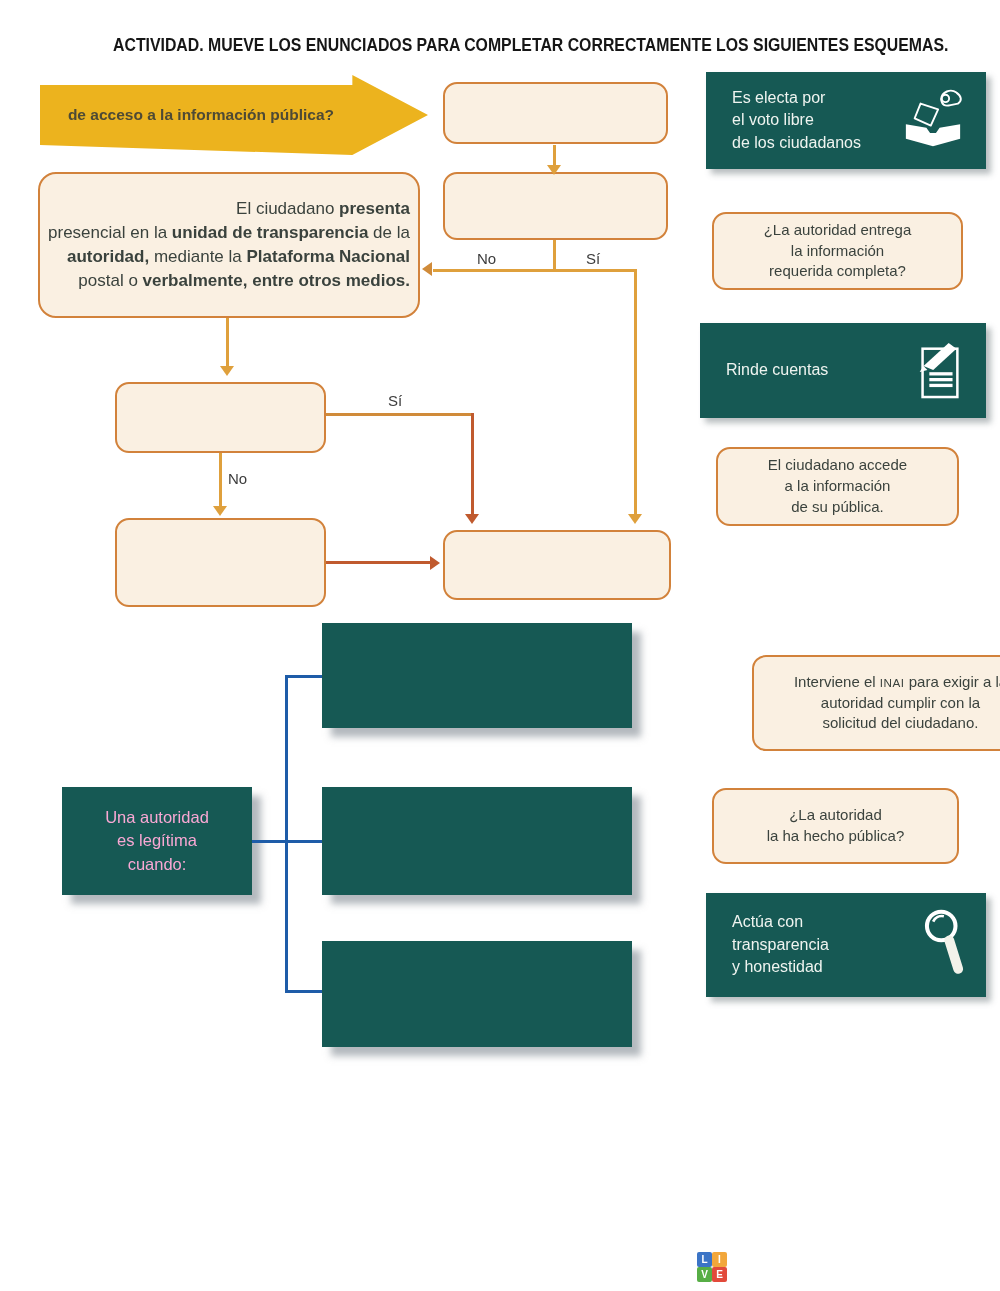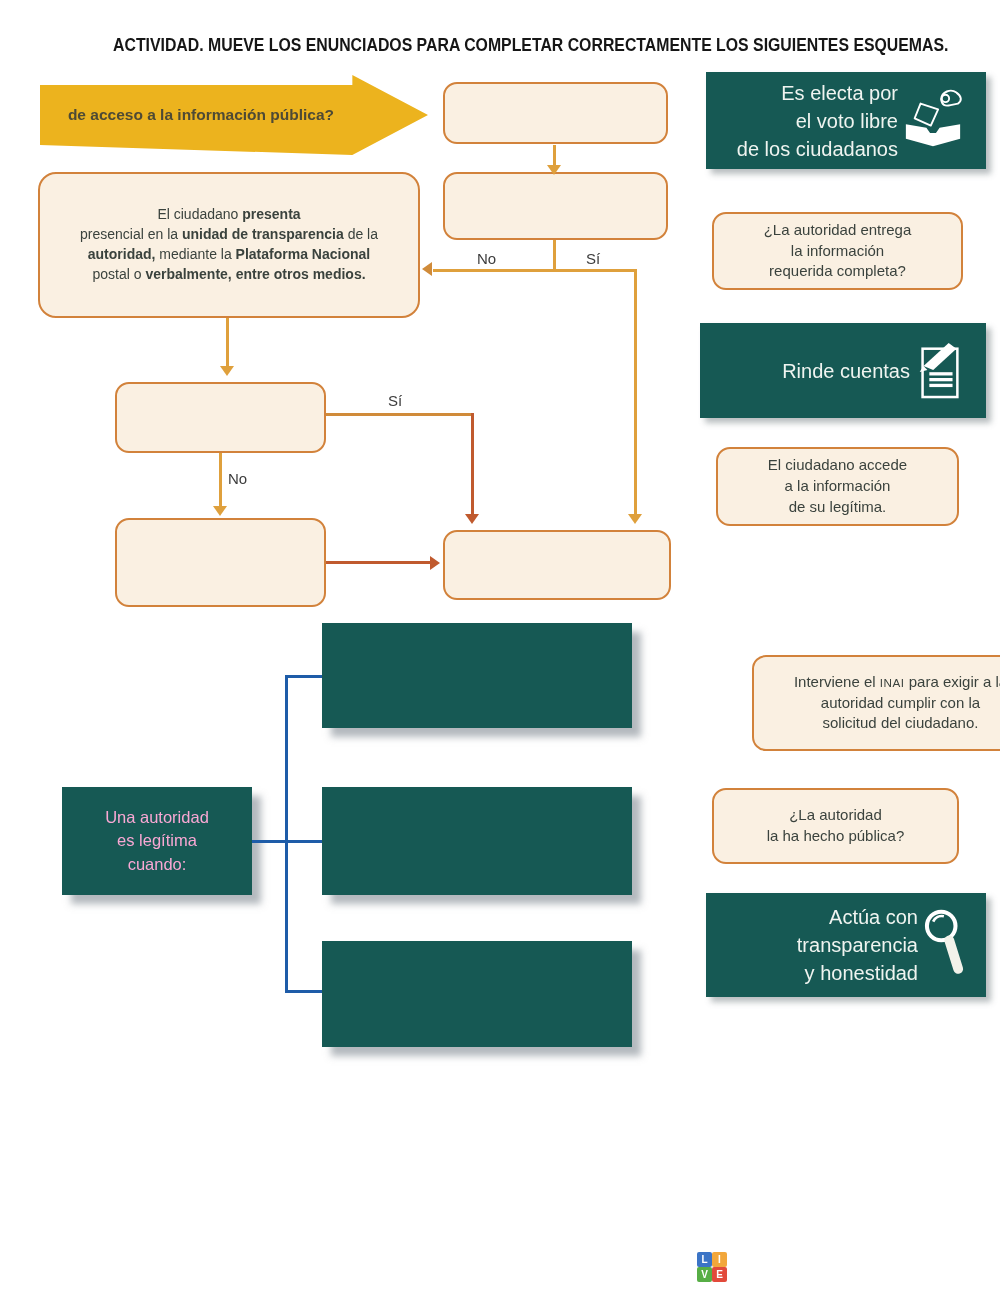--- a/index.html
+++ b/index.html
@@ -17,38 +17,38 @@
            display:flex;align-items:center;}
   .q-arrow .txt{width:322px;text-align:center;font-size:15.5px;font-weight:bold;
                 color:#4e4a35;line-height:1.35;}
 
   
   .flowbox{position:absolute;background:var(--cream);border:2px solid var(--cream_border);
            border-radius:14px;box-sizing:border-box;}
   .reqbox{position:absolute;left:38px;top:172px;width:382px;height:146px;background:var(--cream);
           border:2px solid var(--cream_border);border-radius:18px;box-sizing:border-box;
           display:flex;align-items:center;justify-content:center;}
-  .reqbox .txt{text-align:center;font-size:14px;line-height:1.42;color:#3a423d;}
+  .reqbox .txt{text-align:right;font-size:17px;line-height:1.42;color:#3a423d;}
   .b{font-weight:bold;}
 
   
   .line{position:absolute;}
   .vl{width:3px;} .hl{height:3px;}
   .gold{background:var(--golden);} .gold2{background:var(--golden2);} .rust{background:var(--rust);}
   .ah{position:absolute;width:0;height:0;}
   .ah-down-gold{border-left:7px solid transparent;border-right:7px solid transparent;border-top:10px solid var(--golden);}
   .ah-down-rust{border-left:7px solid transparent;border-right:7px solid transparent;border-top:10px solid var(--rust);}
   .ah-left-gold{border-top:7px solid transparent;border-bottom:7px solid transparent;border-right:10px solid var(--golden2);}
   .ah-right-rust{border-top:7px solid transparent;border-bottom:7px solid transparent;border-left:10px solid var(--rust);}
   .flabel{position:absolute;font-size:15px;color:#3c3c3c;}
 
   
   .teal-card{position:absolute;background:var(--teal);color:#eff4f0;display:flex;align-items:center;
              box-shadow:5px 5px 6px rgba(100,110,115,.45);}
-  .teal-card .txt{flex:1;padding-left:14px;font-size:20px;line-height:1.4;text-align:right;}
+  .teal-card .txt{flex:1;padding-left:26px;font-size:16px;line-height:1.4;}
   .teal-card .icon{flex:0 0 auto;margin-right:18px;}
   .cream-card{position:absolute;background:var(--cream);border:2px solid var(--cream_border);
               border-radius:14px;box-sizing:border-box;display:flex;align-items:center;justify-content:center;}
   .cream-card .txt{text-align:center;font-size:15px;line-height:1.38;color:#3a423d;}
   .acronym{font-size:0.78em;letter-spacing:0.5px;}
 
   
   .legit-box{position:absolute;left:62px;top:787px;width:190px;height:108px;background:var(--teal);
              color:#f9a8d4;display:flex;align-items:center;justify-content:center;text-align:center;
              font-size:16.5px;line-height:1.42;box-shadow:9px 9px 7px rgba(105,115,125,.5);}
@@ -154,21 +154,21 @@
         <line x1="20" y1="50" x2="44" y2="50" stroke="#ffffff" stroke-width="3.4"></line>
         <line x1="20" y1="56" x2="44" y2="56" stroke="#ffffff" stroke-width="3.4"></line>
       </svg>
     </div>
   </div>
 
   <div class="cream-card" style="left:716px;top:447px;width:243px;height:79px;">
     <div class="txt">
         <div>El ciudadano accede</div>
         <div>a la información</div>
-        <div>de su legítima.</div>
+        <div>de su pública.</div>
       </div>
   </div>
 
 
   <div class="cream-card" style="left:712px;top:655px;width:297px;height:96px;margin-left:40px;">
     <div class="txt" style="max-width:214px;"><span>Interviene el </span><span class="acronym">INAI</span><span> para exigir a la autoridad cumplir con la solicitud del ciudadano.</span></div>
   </div>
 
   <div class="cream-card" style="left:712px;top:788px;width:247px;height:76px;">
     <div class="txt">

